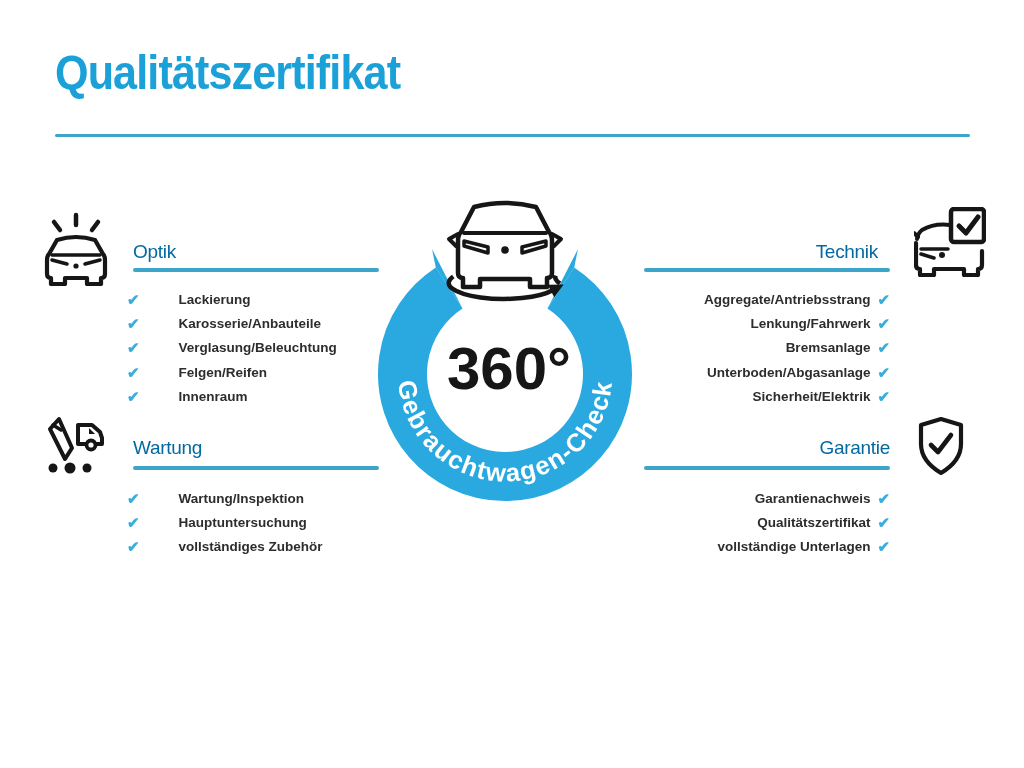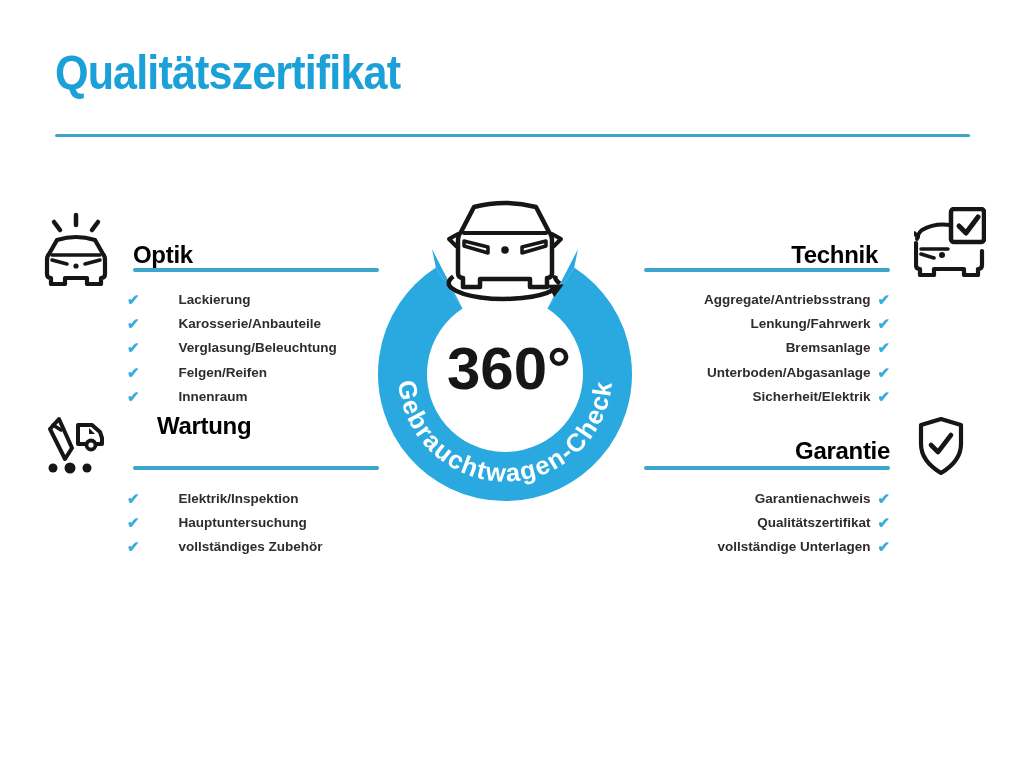--- a/index.html
+++ b/index.html
@@ -1,21 +1,21 @@
 <!DOCTYPE html>
 <html><head>
 <meta charset="utf-8">
 <style>
   html,body{margin:0;padding:0;background:#fff;}
   .stage{position:relative;width:1024px;height:644px;background:#ffffff;overflow:hidden;
          font-family:"Liberation Sans",sans-serif;}
   .title{position:absolute;left:55px;top:44px;font-size:49px;font-weight:700;color:#1BA1D8;
          letter-spacing:-1px;white-space:nowrap;transform:scaleX(.88);transform-origin:left top;}
   .top-rule{position:absolute;left:55px;top:134px;width:915px;height:3px;background:#3CA5C9;border-radius:2px;}
-  .sec-head{position:absolute;font-size:24px;font-weight:700;color:#000000;letter-spacing:-.3px;white-space:nowrap;}
+  .sec-head{position:absolute;font-size:19px;font-weight:400;color:#0369a1;letter-spacing:-.3px;white-space:nowrap;}
   .sec-head.rt{text-align:right;}
   .sec-line{position:absolute;height:4px;background:#3CA5C9;border-radius:2px;width:246px;}
   .check-list{position:absolute;display:flex;flex-direction:column;}
   .check-list.rt{align-items:flex-end;}
   .check-item{height:24.4px;display:flex;align-items:center;gap:7px;}
   .check-list.rt .check-item{flex-direction:row-reverse;}
   .chk{font-size:15px;line-height:1;color:#3BADDC;font-weight:700;}
   .lbl{font-size:13.5px;font-weight:700;color:#2d2d2d;white-space:nowrap;padding-left:32px;}
   .icon{position:absolute;}
   .footer-text{position:absolute;left:128px;top:661px;font-size:27px;line-height:24px;
@@ -101,26 +101,26 @@
       <path d="M 7 14 L 16 4 L 29 33 L 22 44 Z" stroke-width="4"></path>
       <path d="M 10 10 L 18 15" stroke-width="3.5"></path>
       <path d="M 35 10 L 49 10 L 57 17 L 59 23 L 59 29 L 53 29 M 43 29 L 35 29 L 35 10" stroke-width="4"></path>
       <circle cx="48" cy="30" r="4.5" stroke-width="3.8" fill="#ffffff"></circle>
       <path d="M 46 13 L 52 19 L 46 19 Z" fill="#161616" stroke="none"></path>
       <circle cx="10" cy="53" r="4.5" fill="#161616" stroke="none"></circle>
       <circle cx="27" cy="53" r="5.5" fill="#161616" stroke="none"></circle>
       <circle cx="44" cy="53" r="4.5" fill="#161616" stroke="none"></circle>
     </g>
   </svg>
-  <div class="sec-head" style="left:133px;top:412px;margin-left:24px;">Wartung</div>
+  <div class="sec-head" style="left:133px;top:437px;">Wartung</div>
   <div class="sec-line" style="left:133px;top:466px;"></div>
   <div class="check-list" style="left:127px;top:486px;">
       <div class="check-item">
         <span class="chk">✔</span>
-        <span class="lbl">Elektrik/Inspektion</span>
+        <span class="lbl">Wartung/Inspektion</span>
       </div>
       <div class="check-item">
         <span class="chk">✔</span>
         <span class="lbl">Hauptuntersuchung</span>
       </div>
       <div class="check-item">
         <span class="chk">✔</span>
         <span class="lbl">vollständiges Zubehör</span>
       </div>
     </div>

